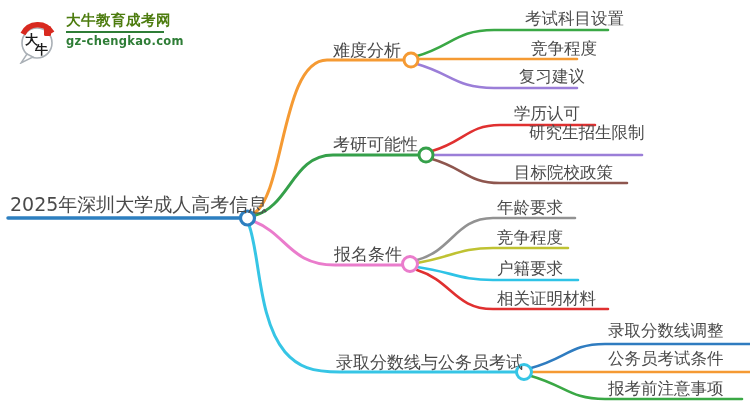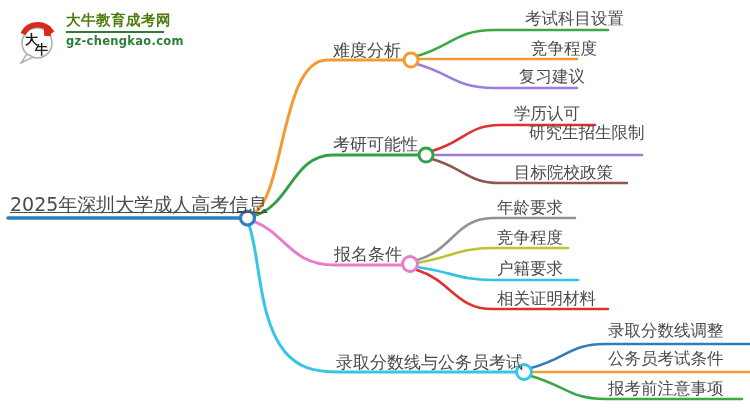--- a/index.html
+++ b/index.html
@@ -51,21 +51,21 @@
     <path d="M 532 372 L 750 372" stroke-width="2.6" stroke="#f59a33"></path>
     <path d="M 531 376 C 566 386 570 399 605 399 L 742 399" stroke-width="2.6" stroke="#3aa845"></path>
 
     <circle cx="247.5" cy="218" r="7" fill="#ffffff" stroke-width="3.2" stroke="#2d7fc0"></circle>
     <circle cx="411" cy="60" r="7" fill="#ffffff" stroke-width="3" stroke="#f59a33"></circle>
     <circle cx="426" cy="155" r="7" fill="#ffffff" stroke-width="3" stroke="#35a04a"></circle>
     <circle cx="410" cy="264" r="7.5" fill="#ffffff" stroke-width="3" stroke="#ea7ccc"></circle>
     <circle cx="524" cy="372" r="7.5" fill="#ffffff" stroke-width="3" stroke="#36c5e5"></circle>
   </svg>
 
-  <div class="lbl root" style="left:10px;  top:194px;text-decoration:underline;">2025年深圳大学成人高考信息</div>
+  <div class="lbl root" style="left:10px;  top:194px;">2025年深圳大学成人高考信息</div>
 
   <div class="lbl branch" style="left:333px; top:41px;">难度分析</div>
   <div class="lbl child" style="left:497px; top:10px;margin-left:28px;">考试科目设置</div>
   <div class="lbl child" style="left:487px; top:40px;margin-left:44px;">竞争程度</div>
   <div class="lbl child" style="left:497px; top:68px;margin-left:22px;">复习建议</div>
 
   <div class="lbl branch" style="left:333px; top:135px;">考研可能性</div>
   <div class="lbl child" style="left:514px; top:105px;text-align:center;">学历认可</div>
   <div class="lbl child" style="left:513px; top:124px;margin-left:16px;">研究生招生限制</div>
   <div class="lbl child" style="left:514px; top:164px;font-family:Liberation Serif, serif;">目标院校政策</div>

